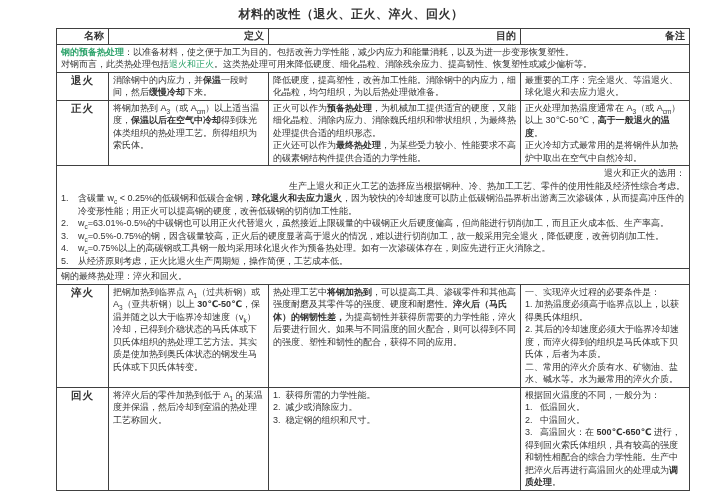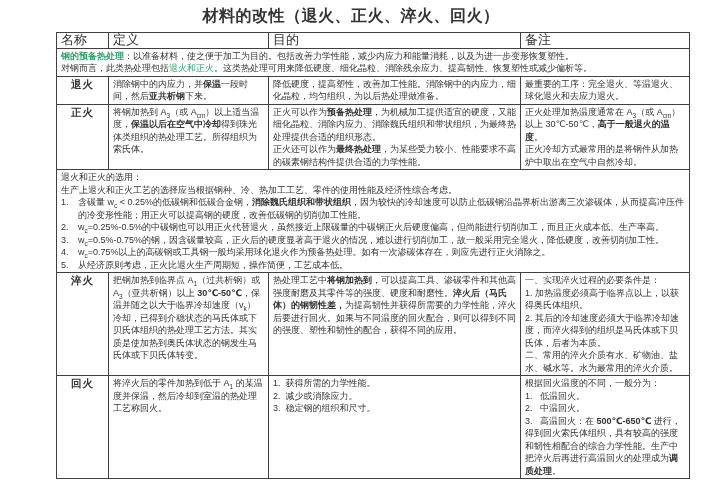--- a/index.html
+++ b/index.html
@@ -7,49 +7,49 @@
     --border:#404040;
     --text:#333333;
   }
   html,body{margin:0;padding:0;}
   body{
     width:702px;height:496px;background:#ffffff;overflow:hidden;
     font-family:"Liberation Sans","DejaVu Sans",sans-serif;
     color:var(--text);
   }
   .page-title{
-    width:702px;text-align:center;font-size:16px;font-weight:bold;
+    width:702px;text-align:center;font-size:12px;font-weight:bold;
     padding-top:6px;padding-bottom:5px;letter-spacing:0.5px;
   }
   table.doc{
     border-collapse:collapse;table-layout:fixed;
     margin-left:56px;width:633px;
     font-size:9px;line-height:12.5px;
   }
   table.doc td,table.doc th{
     border:1px solid var(--border);
     vertical-align:top;
     padding:1px 4px;
     word-break:break-all;
   }
   th.hdr{
-    font-weight:normal;text-align:left;font-size:13px;padding:1px 2px;
+    font-weight:bold;text-align:right;font-size:10px;padding:1px 2px;
   }
   td.name-cell{
     text-align:center;vertical-align:middle;
     font-size:10.5px;font-weight:bold;letter-spacing:1px;
   }
   .rich{white-space:pre-wrap;}
   .b{font-weight:bold;text-align:center;}
   .g{color:var(--green);}
   sub{font-size:6.5px;line-height:0;}
   .li{display:flex;}
   .li .num{flex:none;width:17px;}
   .li .txt{flex:1;white-space:pre-wrap;}
-  .sel-heading,.sel-intro{white-space:pre-wrap;}
+  .sel-heading,.sel-intro{white-space:pre-wrap;text-align:right;}
 </style>
 </head>
 <body>
 
 <div class="page-title">材料的改性（退火、正火、淬火、回火）</div>
 
 <table class="doc">
   <colgroup>
     <col style="width:52px">
     <col style="width:160px">
@@ -64,61 +64,64 @@
     <th class="hdr">备注</th>
   </tr>
 
   <tr>
     <td colspan="4" class="rich"><span class="b g">钢的预备热处理</span><span>：以准备材料，使之便于加工为目的。包括改善力学性能，减少内应力和能量消耗，以及为进一步变形恢复塑性。
 对钢而言，此类热处理包括</span><span class="g">退火和正火</span><span>。这类热处理可用来降低硬度、细化晶粒、消除残余应力、提高韧性、恢复塑性或减少偏析等。</span></td>
   </tr>
 
   <tr>
     <td class="name-cell">退火</td>
-    <td class="rich"><span>消除钢中的内应力，并</span><span class="b">保温</span><span>一段时间，然后</span><span class="b">亚共析钢</span><span>下来。</span></td>
+    <td class="rich"><span>消除钢中的内应力，并</span><span class="b">保温</span><span>一段时间，然后</span><span class="b">缓慢冷却</span><span>下来。</span></td>
     <td class="rich"><span>降低硬度，提高塑性，改善加工性能。消除钢中的内应力，细化晶粒，均匀组织，为以后热处理做准备。</span></td>
     <td class="rich"><span>最重要的工序：完全退火、等温退火、球化退火和去应力退火。</span></td>
   </tr>
 
   <tr>
     <td class="name-cell">正火</td>
     <td class="rich"><span>将钢加热到 A</span><sub>3</sub><span>（或 A</span><sub>cm</sub><span>）以上适当温度，</span><span class="b">保温以后在空气中冷却</span><span>得到珠光体类组织的热处理工艺。所得组织为索氏体。</span></td>
     <td class="rich"><span>正火可以作为</span><span class="b">预备热处理</span><span>，为机械加工提供适宜的硬度，又能细化晶粒、消除内应力、消除魏氏组织和带状组织，为最终热处理提供合适的组织形态。
 正火还可以作为</span><span class="b">最终热处理</span><span>，为某些受力较小、性能要求不高的碳素钢结构件提供合适的力学性能。</span></td>
     <td class="rich"><span>正火处理加热温度通常在 A</span><sub>3</sub><span>（或 A</span><sub>cm</sub><span>）以上 30℃-50℃，</span><span class="b">高于一般退火的温度</span><span>。
 正火冷却方式最常用的是将钢件从加热炉中取出在空气中自然冷却。</span></td>
   </tr>
 
   <tr>
     <td colspan="4">
       <div class="sel-heading">退火和正火的选用：</div>
       <div class="sel-intro">生产上退火和正火工艺的选择应当根据钢种、冷、热加工工艺、零件的使用性能及经济性综合考虑。</div>
       <div class="li">
         <span class="num">1.</span>
-        <span class="txt"><span>含碳量 w</span><sub>c</sub><span> &lt; 0.25%的低碳钢和低碳合金钢，</span><span class="b">消除魏氏组织和带状组织</span><span>，因为较快的冷却速度可以防止低碳钢沿晶界析出游离三次渗碳体，从而提高冲压件的冷变形性能；用正火可以提高钢的硬度，改善低碳钢的切削加工性能。</span></span>
+        <span class="txt"><span>含碳量 w</span><sub>c</sub><span> &lt; 0.25%的低碳钢和低碳合金钢，</span><span class="b">球化退火和去应力退火</span><span>，因为较快的冷却速度可以防止低碳钢沿晶界析出游离三次渗碳体，从而提高冲压件的冷变形性能；用正火可以提高钢的硬度，改善低碳钢的切削加工性能。</span></span>
       </div>
       <div class="li">
         <span class="num">2.</span>
-        <span class="txt"><span>w</span><sub>c</sub><span>=0.25%-0.5%的中碳钢也可以用正火代替退火，虽然接近上限碳量的中碳钢正火后硬度偏高，但尚能进行切削加工，而且正火成本低、生产率高。</span></span>
+        <span class="txt"><span>w</span><sub>c</sub><span>=63.01%-0.5%的中碳钢也可以用正火代替退火，虽然接近上限碳量的中碳钢正火后硬度偏高，但尚能进行切削加工，而且正火成本低、生产率高。</span></span>
       </div>
       <div class="li">
         <span class="num">3.</span>
         <span class="txt"><span>w</span><sub>c</sub><span>=0.5%-0.75%的钢，因含碳量较高，正火后的硬度显著高于退火的情况，难以进行切削加工，故一般采用完全退火，降低硬度，改善切削加工性。</span></span>
       </div>
       <div class="li">
         <span class="num">4.</span>
         <span class="txt"><span>w</span><sub>c</sub><span>=0.75%以上的高碳钢或工具钢一般均采用球化退火作为预备热处理。如有一次渗碳体存在，则应先进行正火消除之。</span></span>
       </div>
       <div class="li">
         <span class="num">5.</span>
         <span class="txt"><span>从经济原则考虑，正火比退火生产周期短，操作简便，工艺成本低。</span></span>
       </div>
     </td>
   </tr>
 
+  <tr>
+    <td colspan="4">钢的最终热处理：淬火和回火。</td>
+  </tr>
 
   <tr>
     <td class="name-cell">淬火</td>
     <td class="rich"><span>把钢加热到临界点 A</span><sub>1</sub><span>（过共析钢）或 A</span><sub>3</sub><span>（亚共析钢）以上 </span><span class="b">30℃-50℃</span><span>，保温并随之以大于临界冷却速度（v</span><sub>k</sub><span>）冷却，已得到介稳状态的马氏体或下贝氏体组织的热处理工艺方法。其实质是使加热到奥氏体状态的钢发生马氏体或下贝氏体转变。</span></td>
     <td class="rich"><span>热处理工艺中</span><span class="b">将钢加热到</span><span>，可以提高工具、渗碳零件和其他高强度耐磨及其零件等的强度、硬度和耐磨性。</span><span class="b">淬火后（马氏体）的钢韧性差，</span><span>为提高韧性并获得所需要的力学性能，淬火后要进行回火。如果与不同温度的回火配合，则可以得到不同的强度、塑性和韧性的配合，获得不同的应用。</span></td>
     <td class="rich"><span>一、实现淬火过程的必要条件是：
 1. 加热温度必须高于临界点以上，以获得奥氏体组织。
 2. 其后的冷却速度必须大于临界冷却速度，而淬火得到的组织是马氏体或下贝氏体，后者为本质。
 二、常用的淬火介质有水、矿物油、盐水、碱水等。水为最常用的淬火介质。</span></td>
   </tr>

